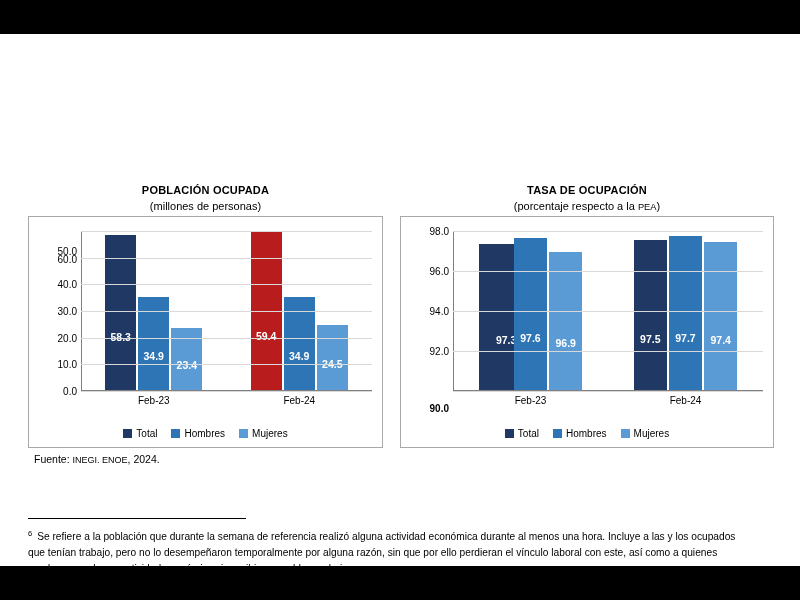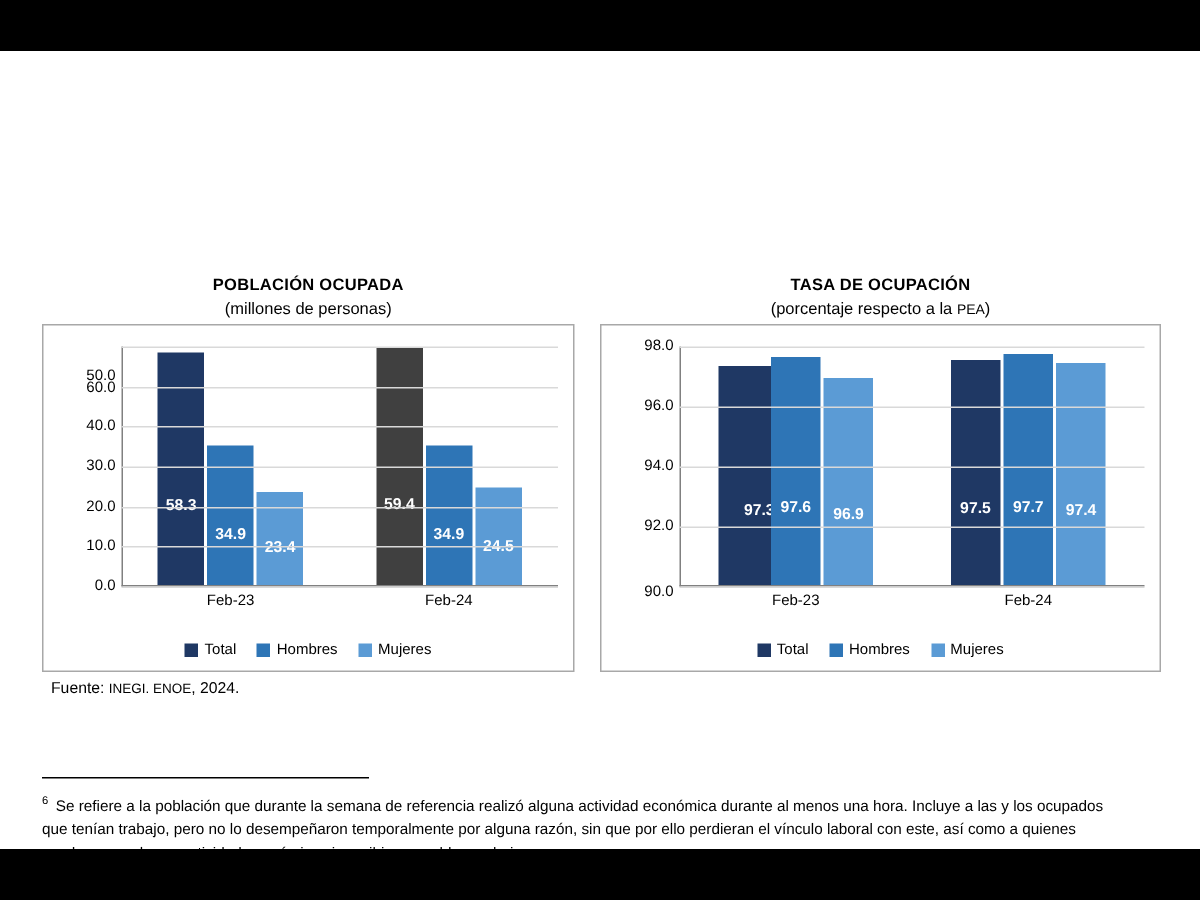--- a/index.html
+++ b/index.html
@@ -237,21 +237,21 @@
       <div class="bars" id="bars-left">
             <div class="bar" style="left: 24.0802px; width: 31.2825px; height: 155.467px; background: rgb(31, 56, 100);">
               <span class="val" style="bottom: 46.64px;">58.3</span>
             </div>
             <div class="bar" style="left: 57.1088px; width: 31.2825px; height: 93.0667px; background: rgb(46, 117, 182);">
               <span class="val" style="bottom: 27.92px;">34.9</span>
             </div>
             <div class="bar" style="left: 90.1372px; width: 31.2825px; height: 62.4px; background: rgb(91, 155, 213);">
               <span class="val" style="bottom: 18.72px;">23.4</span>
             </div>
-            <div class="bar" style="left: 169.58px; width: 31.2825px; height: 158.4px; background: #404040;">
+            <div class="bar" style="left: 169.58px; width: 31.2825px; height: 158.4px; background: #b91c1c;">
               <span class="val" style="bottom: 47.52px;">59.4</span>
             </div>
             <div class="bar" style="left: 202.609px; width: 31.2825px; height: 93.0667px; background: rgb(46, 117, 182);">
               <span class="val" style="bottom: 27.92px;">34.9</span>
             </div>
             <div class="bar" style="left: 235.637px; width: 31.2825px; height: 65.3333px; background: rgb(91, 155, 213);">
               <span class="val" style="bottom: 19.6px;">24.5</span>
             </div>
           </div>
     <div class="gridline" style="top: 160px;"></div>
@@ -314,21 +314,21 @@
               <span class="val" style="bottom: 45px;">97.5</span>
             </div>
             <div class="bar" style="left: 215.838px; width: 33.325px; height: 154px; background: rgb(46, 117, 182);">
               <span class="val" style="bottom: 46.2px;">97.7</span>
             </div>
             <div class="bar" style="left: 251.023px; width: 33.325px; height: 148px; background: rgb(91, 155, 213);">
               <span class="val" style="bottom: 44.4px;">97.4</span>
             </div>
           </div>
     <div class="gridline" style="top: 160px;"></div>
-          <div class="ytick" style="top: 164px;">90.0</div>
+          <div class="ytick" style="top: 177px; font-weight: bold;">90.0</div>
           <div class="gridline" style="top: 120px;"></div>
           <div class="ytick" style="top: 120px; padding-left: 24px;">92.0</div>
           <div class="gridline" style="top: 80px;"></div>
           <div class="ytick" style="top: 80px;">94.0</div>
           <div class="gridline" style="top: 40px;"></div>
           <div class="ytick" style="top: 40px;">96.0</div>
           <div class="gridline" style="top: 0px;"></div>
           <div class="ytick" style="top: 0px;">98.0</div>
         </div>
 

